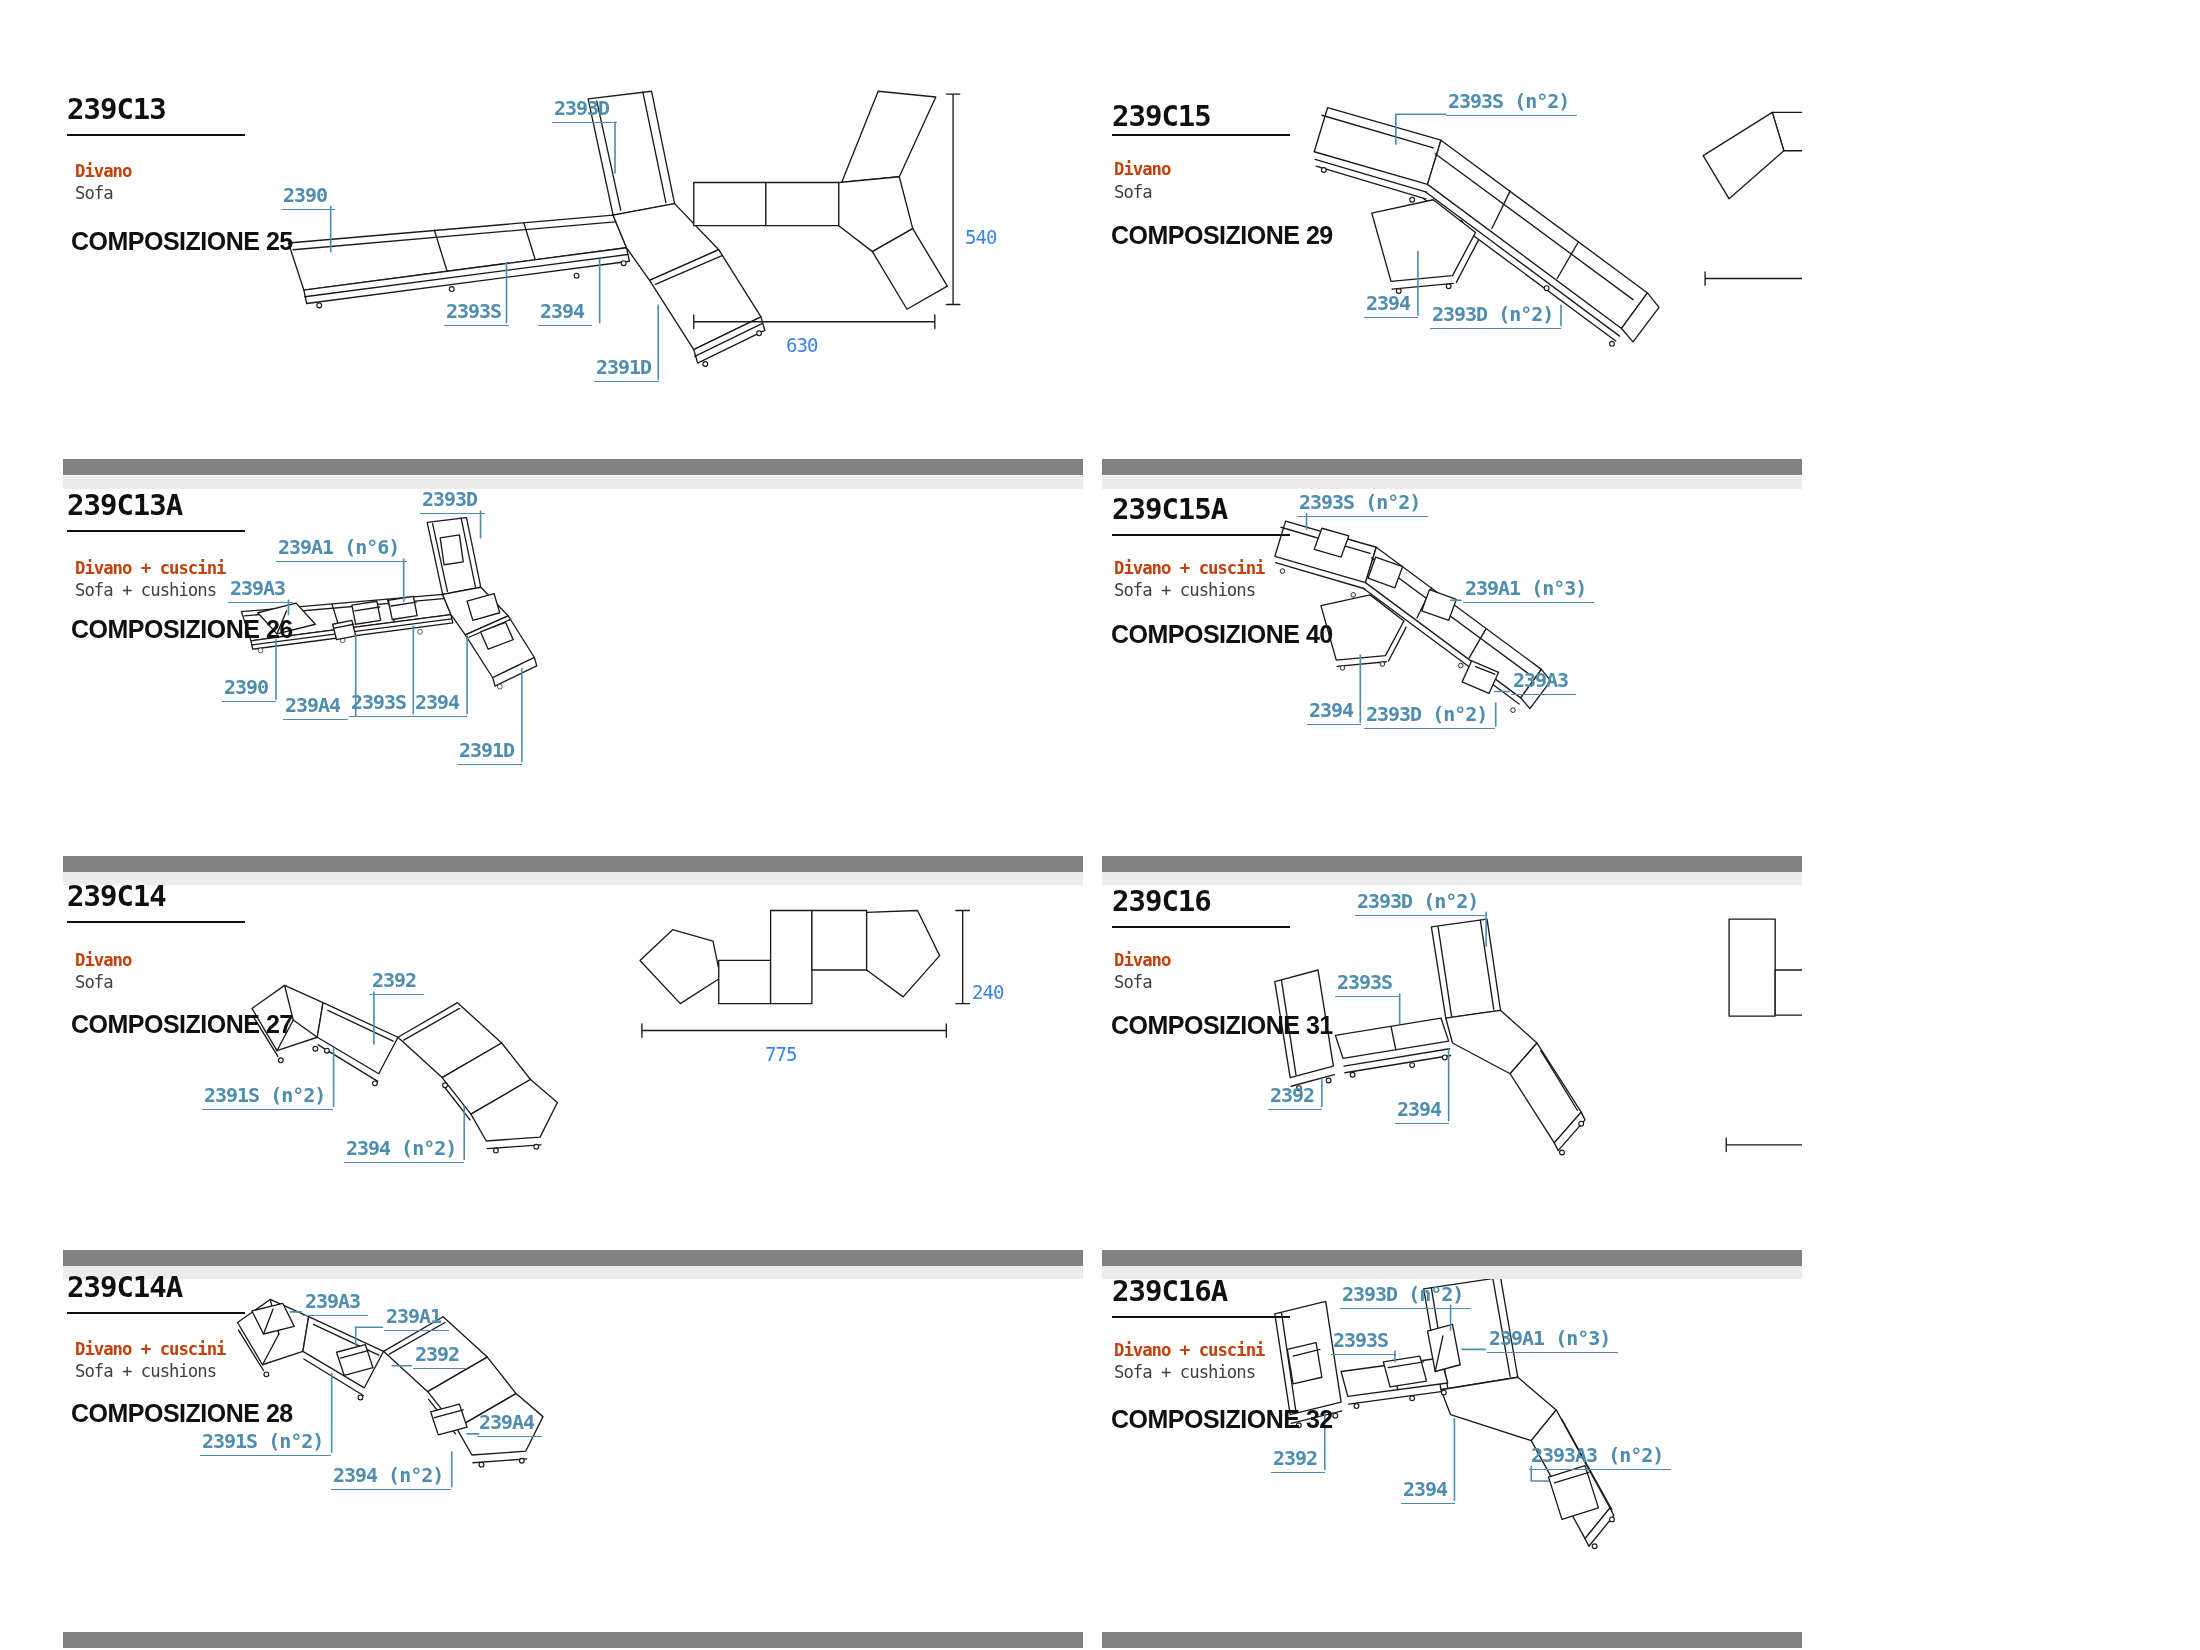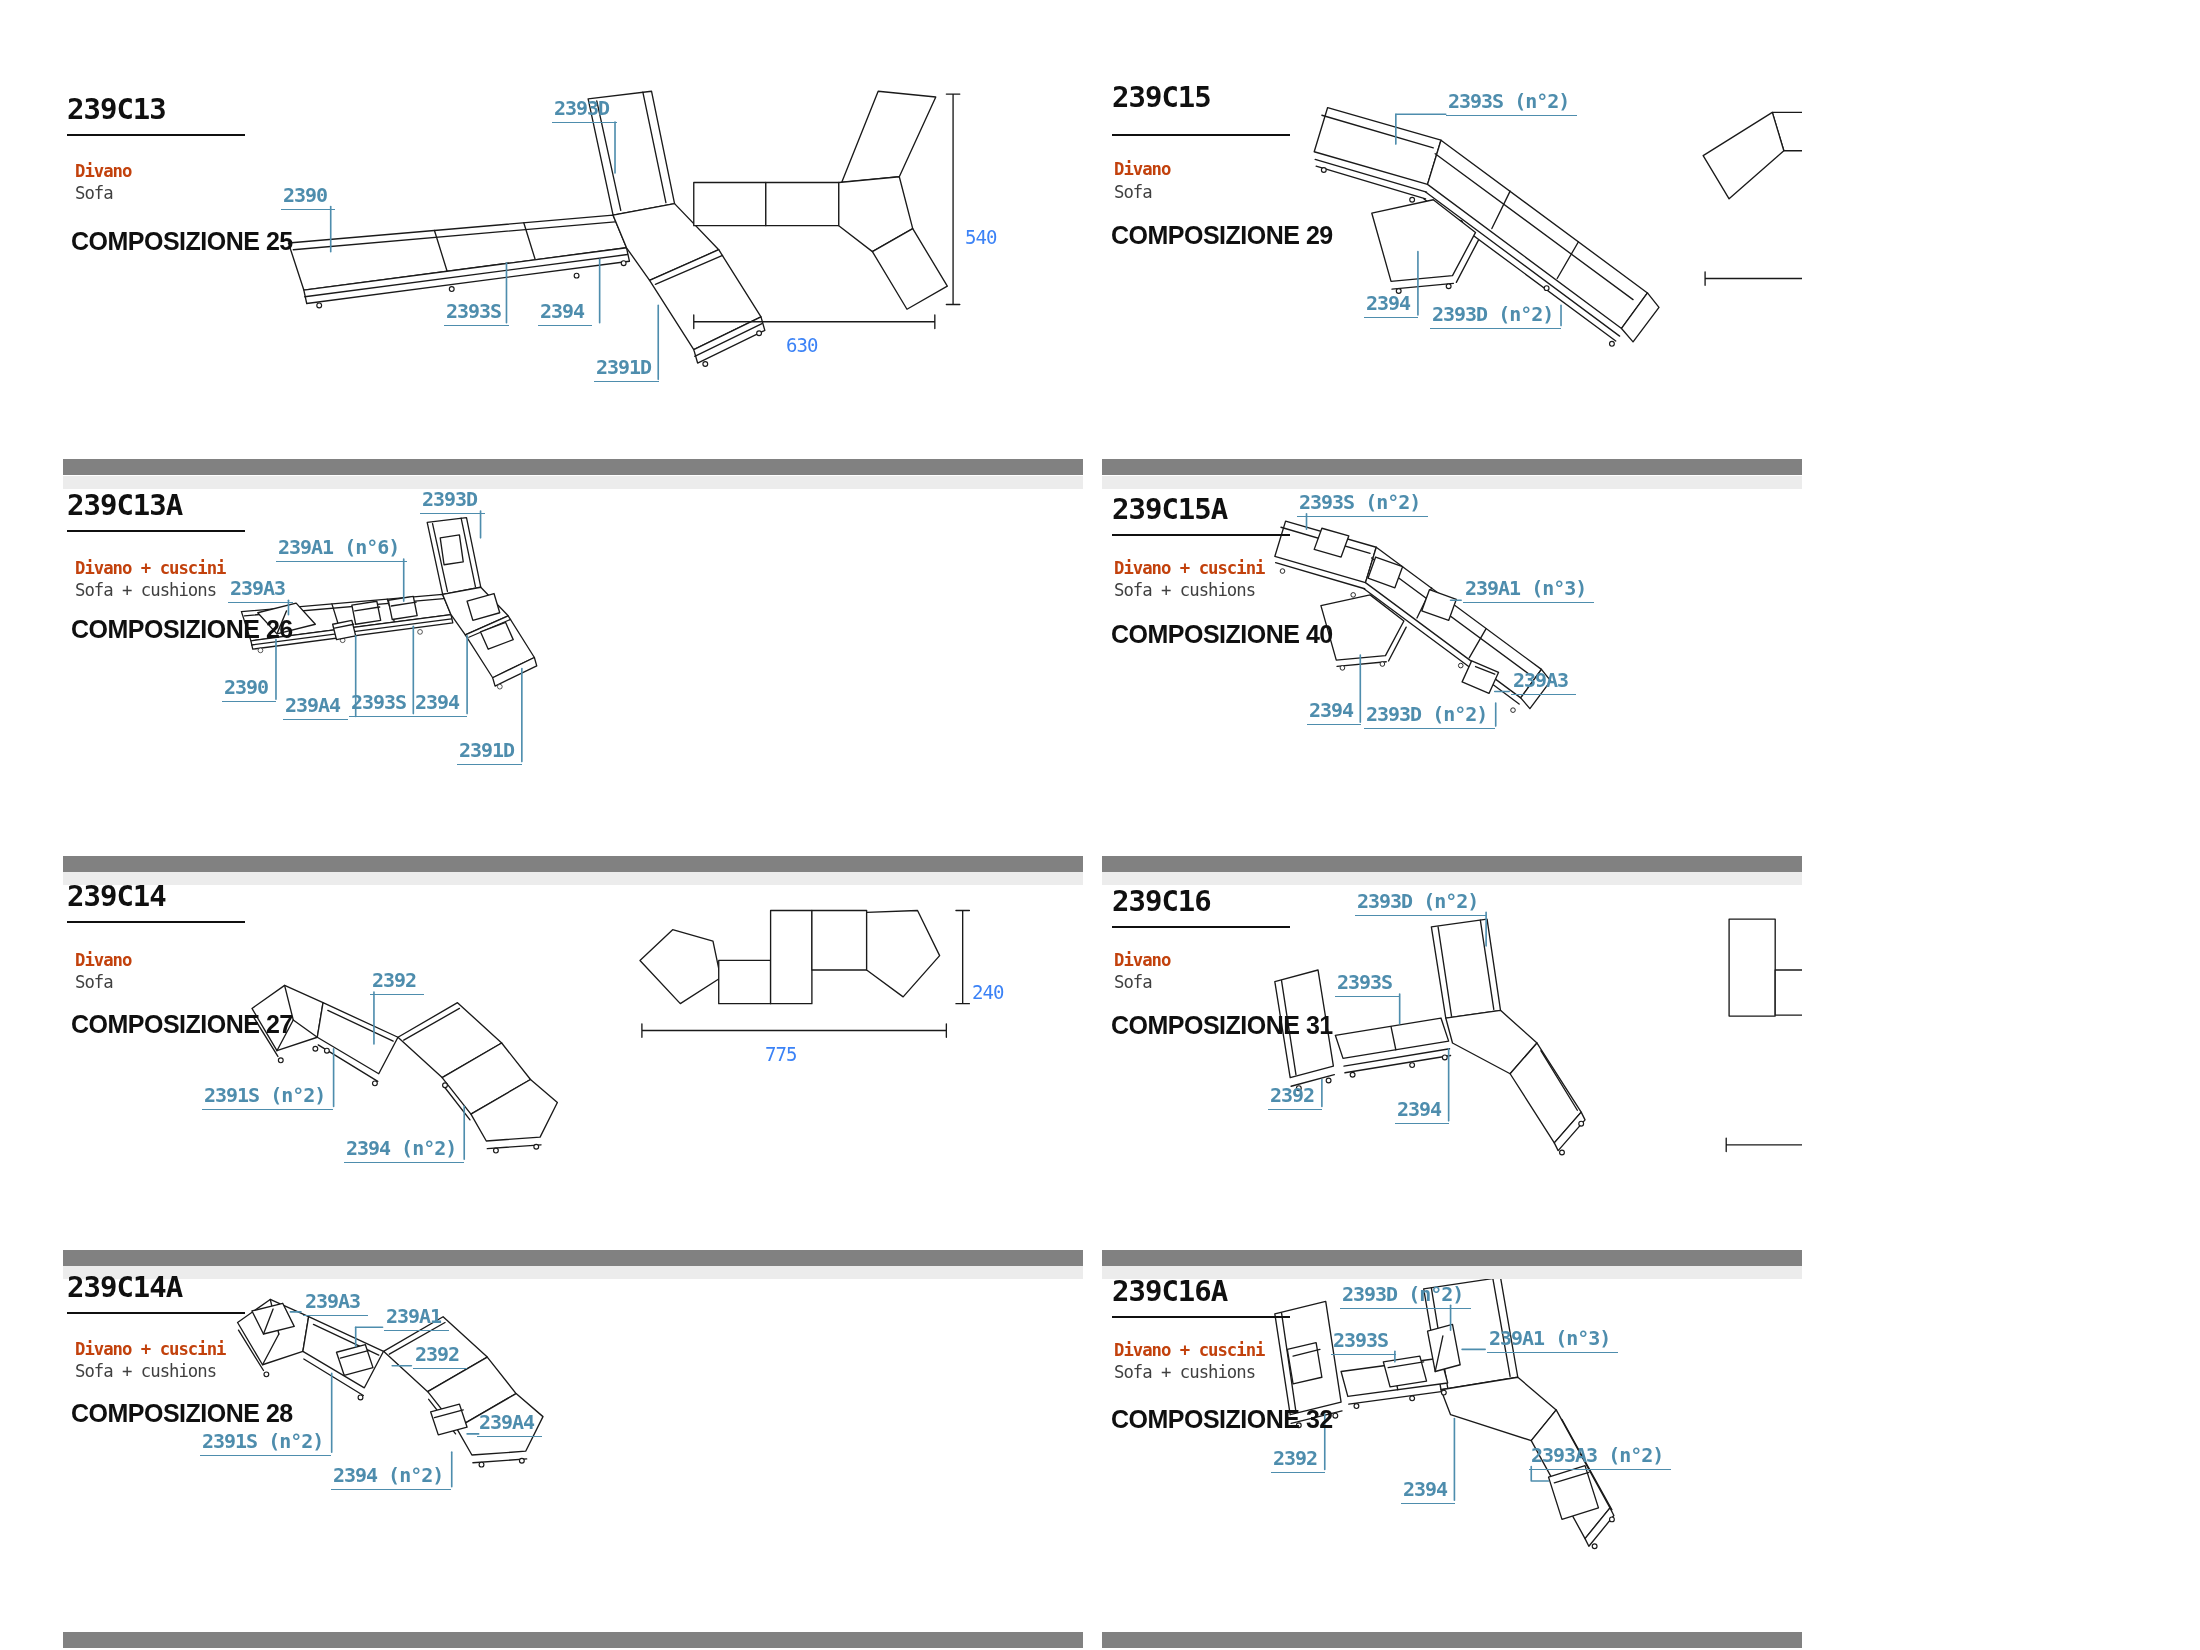--- a/index.html
+++ b/index.html
@@ -368,21 +368,21 @@
   <div class="e" style="left:75px;top:183px;">Sofa</div>
   <div class="c" style="left:71px;top:227px;">COMPOSIZIONE 25</div>
   <div class="pl" style="left:552px;top:96px;">2393D</div>
   <div class="pl" style="left:281px;top:183px;">2390</div>
   <div class="pl" style="left:444px;top:299px;">2393S</div>
   <div class="pl" style="left:538px;top:299px;">2394</div>
   <div class="pl" style="left:594px;top:355px;">2391D</div>
   <div class="dm" style="left:965px;top:186px;">540</div>
   <div class="dm" style="left:786px;top:294px;">630</div>
 
-  <div class="t" style="left:1112px;top:80px;">239C15</div>
+  <div class="t" style="left:1112px;top:99px;">239C15</div>
   <div class="r" style="left:1112px;top:134px;"></div>
   <div class="i" style="left:1114px;top:159px;">Divano</div>
   <div class="e" style="left:1114px;top:182px;">Sofa</div>
   <div class="c" style="left:1111px;top:221px;">COMPOSIZIONE 29</div>
   <div class="pl" style="left:1446px;top:89px;">2393S (n°2)</div>
   <div class="pl" style="left:1364px;top:291px;">2394</div>
   <div class="pl" style="left:1430px;top:302px;">2393D (n°2)</div>
   <div class="dm" style="left:2029px;top:140px;">230</div>
   <div class="dm" style="left:1827px;top:250px;">870</div>
 

